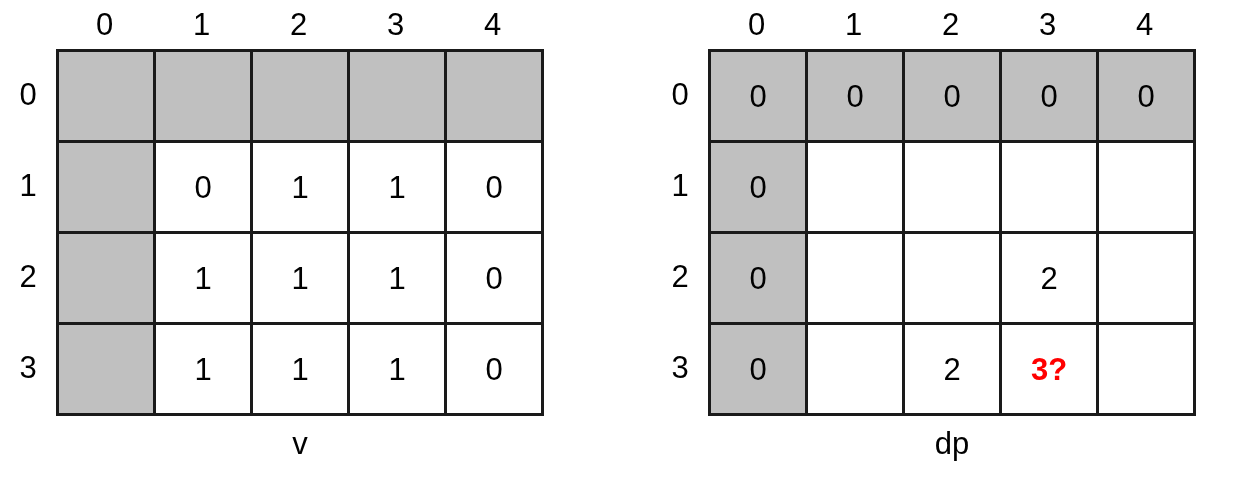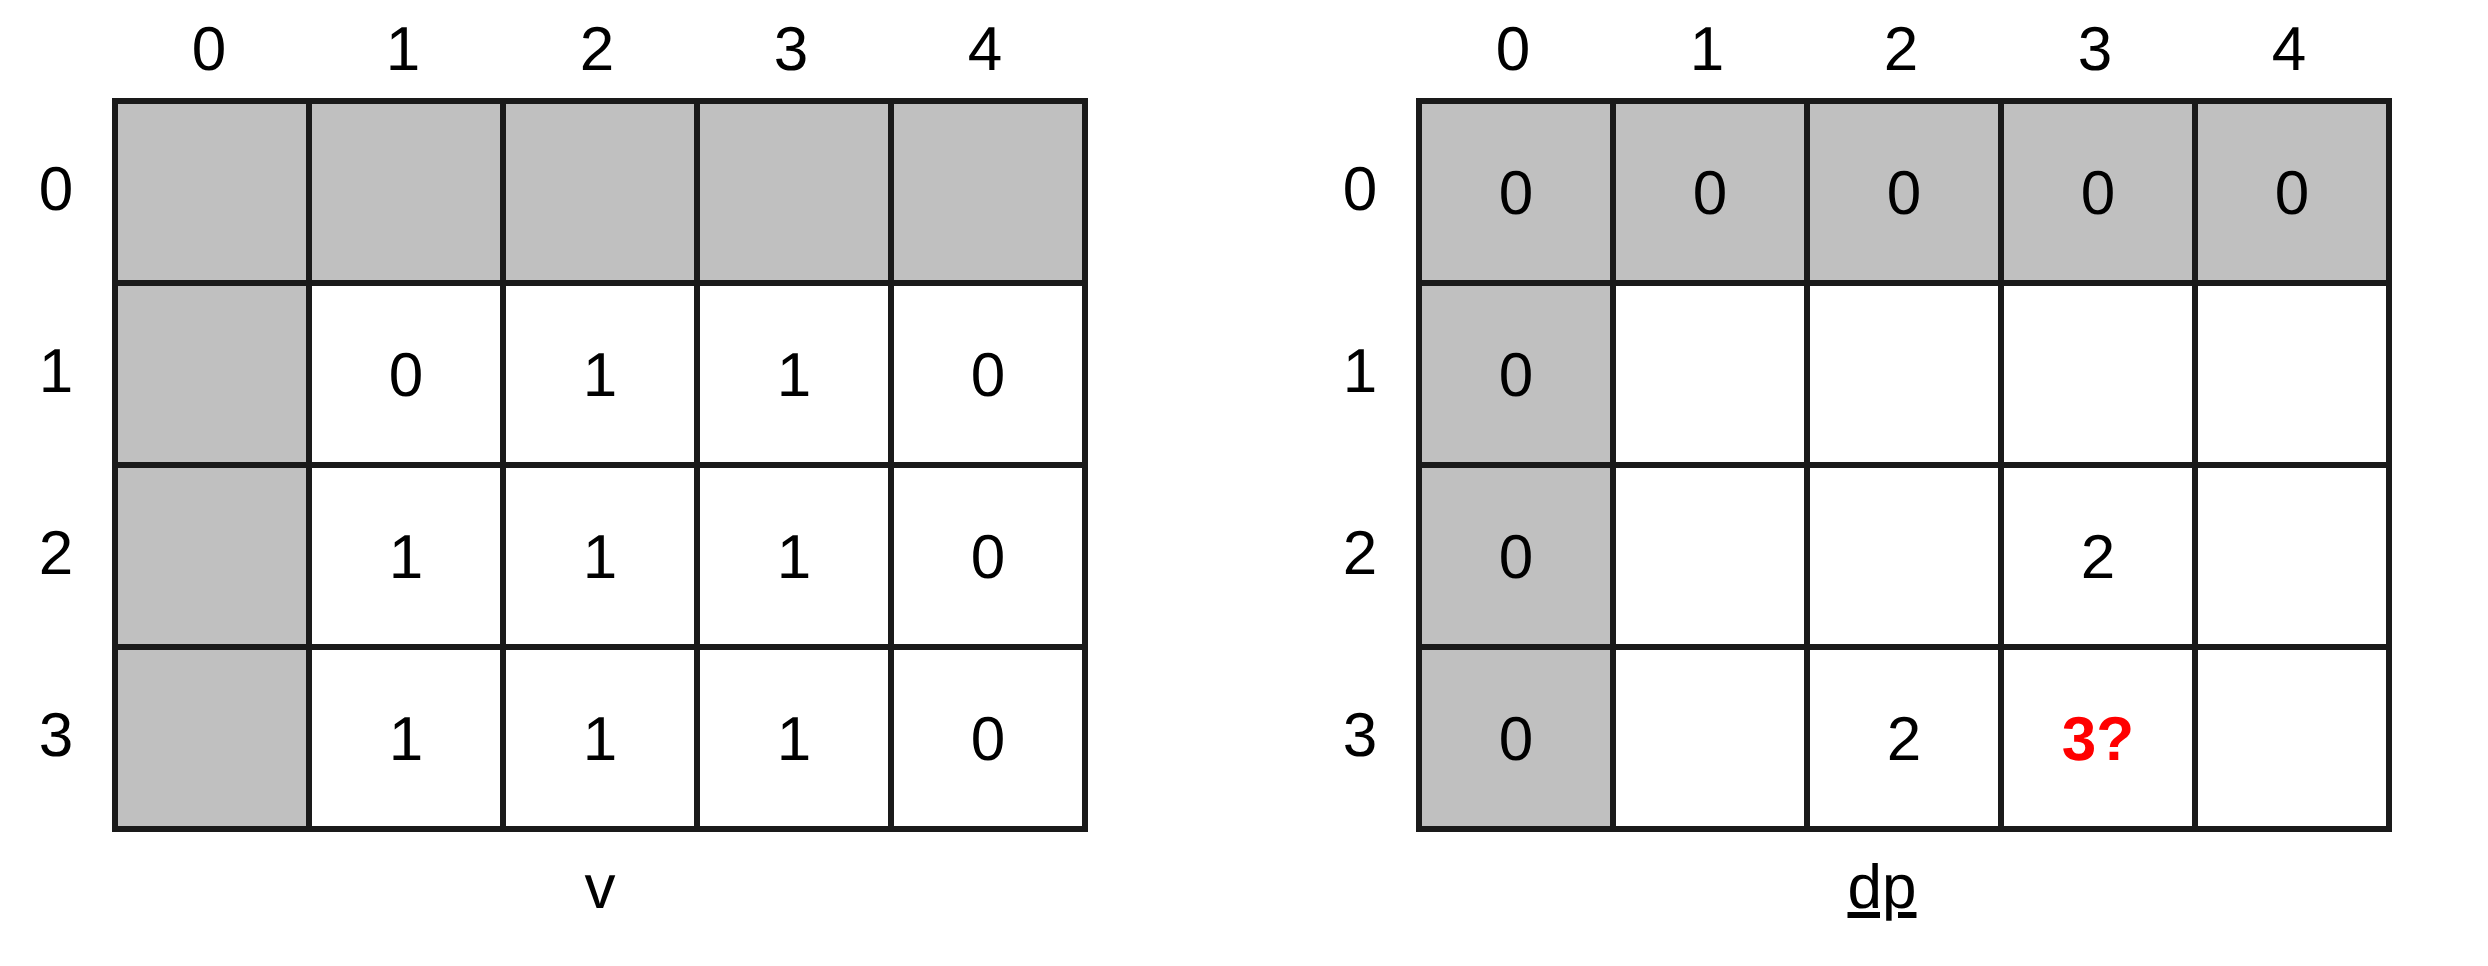--- a/index.html
+++ b/index.html
@@ -191,14 +191,14 @@
     </div>
     <div class="grid-row">
       <div class="cell shaded" style="width:97px;height:91px;">0</div>
       <div class="cell" style="width:97px;height:91px;"></div>
       <div class="cell" style="width:97px;height:91px;">2</div>
       <div class="cell highlight" style="width:97px;height:91px;">3?</div>
       <div class="cell" style="width:97px;height:91px;"></div>
     </div>
   </div>
 
-  <div class="caption" style="left:45px; top:428px; width:488px;text-decoration:underline;">dp</div>
+  <div class="caption" style="left:56px; top:428px; width:488px;">dp</div>
 </div>
 
 </body></html>

